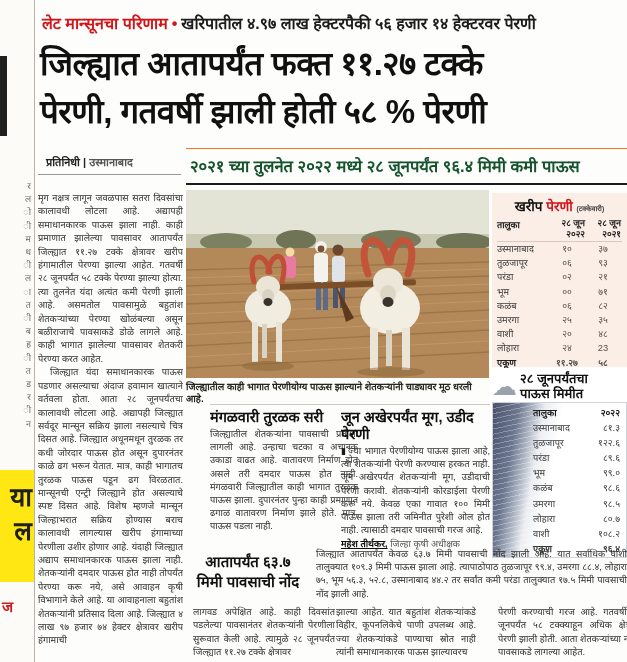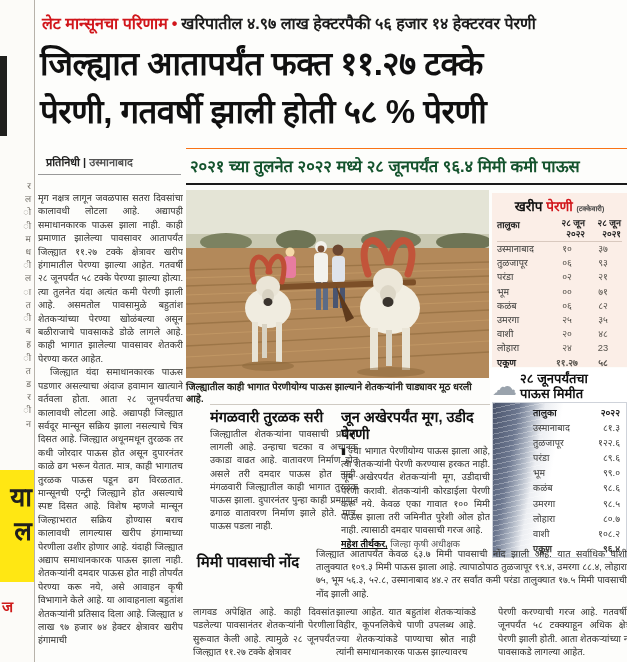--- a/index.html
+++ b/index.html
@@ -332,20 +332,21 @@
     <div class="body">
       <span class="pointer">▮</span><span>ज्या भागात पेरणीयोग्य पाऊस झाला आहे, त्या शेतकऱ्यांनी पेरणी करण्यास हरकत नाही. जून अखेरपर्यंत शेतकऱ्यांनी मूग, उडीदाची पेरणी करावी. शेतकऱ्यांनी कोरडाईला पेरणी करू नये. केवळ एका गावात १०० मिमी पाऊस झाला तरी जमिनीत पुरेशी ओल होत नाही. त्यासाठी दमदार पावसाची गरज आहे.</span>
       <div class="sign">
         <span class="nm">महेश तीर्थकर,</span>
         <span class="role">जिल्हा कृषी अधीक्षक</span>
       </div>
     </div>
   </div>
 
   <div class="bottom-head">
+    <div>आतापर्यंत ६३.७</div>
     <div>मिमी पावसाची नोंद</div>
   </div>
   <div class="bottom-body">जिल्ह्यात आतापर्यंत केवळ ६३.७ मिमी पावसाची नोंद झाली आहे. यात सर्वाधिक वाशी तालुक्यात १०९.३ मिमी पाऊस झाला आहे. त्यापाठोपाठ तुळजापूर ९९.४, उमरगा ८८.४, लोहारा ७५, भूम ५६.३, ५२.८, उस्मानाबाद ४४.२ तर सर्वांत कमी परंडा तालुक्यात १७.५ मिमी पावसाची नोंद झाली आहे.</div>
 
   <div class="bot-col bc1">लागवड अपेक्षित आहे. काही दिवसांत पडलेल्या पावसानंतर शेतकऱ्यांनी पेरणीला सुरूवात केली आहे. त्यामुळे २८ जूनपर्यंत जिल्ह्यात ११.२७ टक्के क्षेत्रावर</div>
   <div class="bot-col bc2">झाल्या आहेत. यात बहुतांश शेतकऱ्यांकडे विहीर, कूपनलिकेचे पाणी उपलब्ध आहे. ज्या शेतकऱ्यांकडे पाण्याचा स्रोत नाही त्यांनी समाधानकारक पाऊस झाल्यावरच</div>
   <div class="bot-col bc3">पेरणी करण्याची गरज आहे. गतवर्षी २८ जूनपर्यंत ५८ टक्क्याहून अधिक क्षेत्रावर पेरणी झाली होती. आता शेतकऱ्यांच्या नजरा पावसाकडे लागल्या आहेत.</div>
 
 </div>
 

